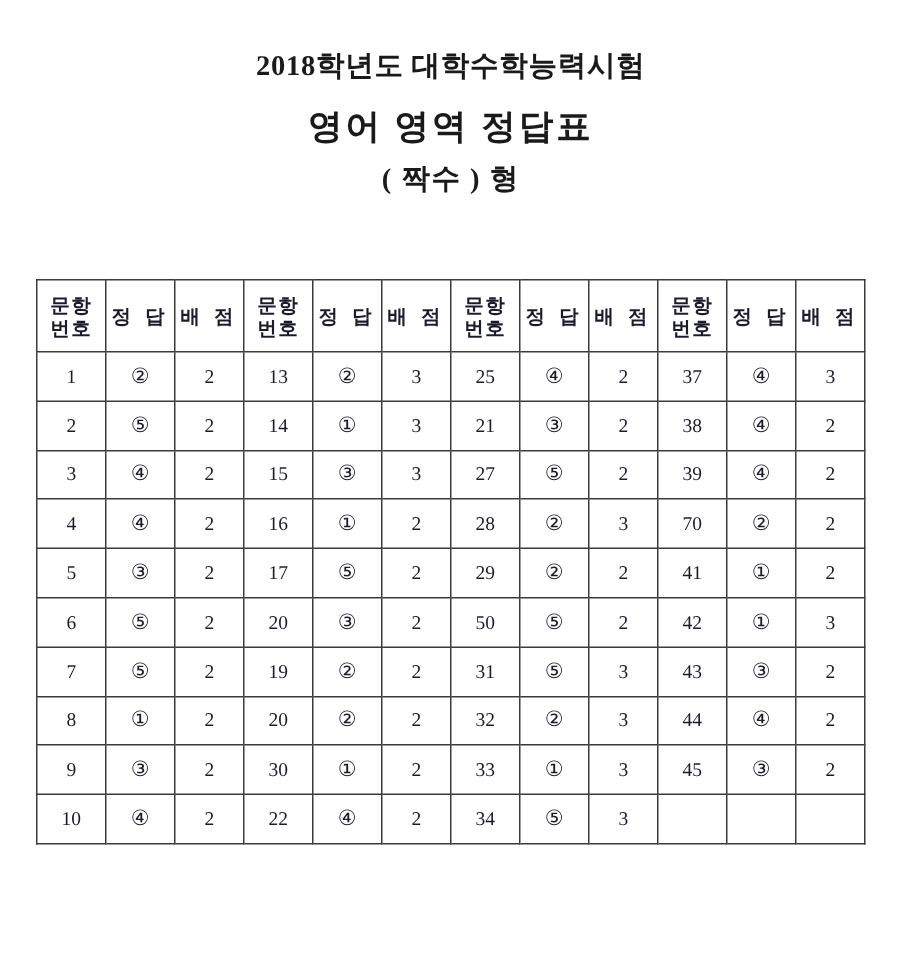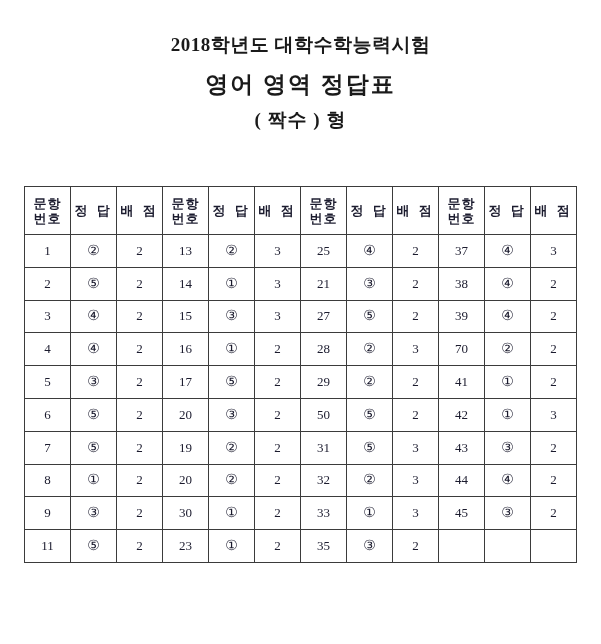--- a/index.html
+++ b/index.html
@@ -299,29 +299,29 @@
             <td><span class="circ">①</span></td>
             <td>2</td>
             <td>33</td>
             <td><span class="circ">①</span></td>
             <td>3</td>
             <td>45</td>
             <td><span class="circ">③</span></td>
             <td>2</td>
           </tr>
           <tr>
-            <td>11</td>
-            <td><span class="circ">⑤</span></td>
-            <td>2</td>
-            <td>23</td>
-            <td><span class="circ">①</span></td>
-            <td>2</td>
-            <td>35</td>
-            <td><span class="circ">③</span></td>
-            <td>2</td>
+            <td>10</td>
+            <td><span class="circ">④</span></td>
+            <td>2</td>
+            <td>22</td>
+            <td><span class="circ">④</span></td>
+            <td>2</td>
+            <td>34</td>
+            <td><span class="circ">⑤</span></td>
+            <td>3</td>
             <td class="empty-cell"></td>
             <td class="empty-cell"></td>
             <td class="empty-cell"></td>
           </tr>
         </tbody>
     </table>
   </div>
 
 </div>
 

